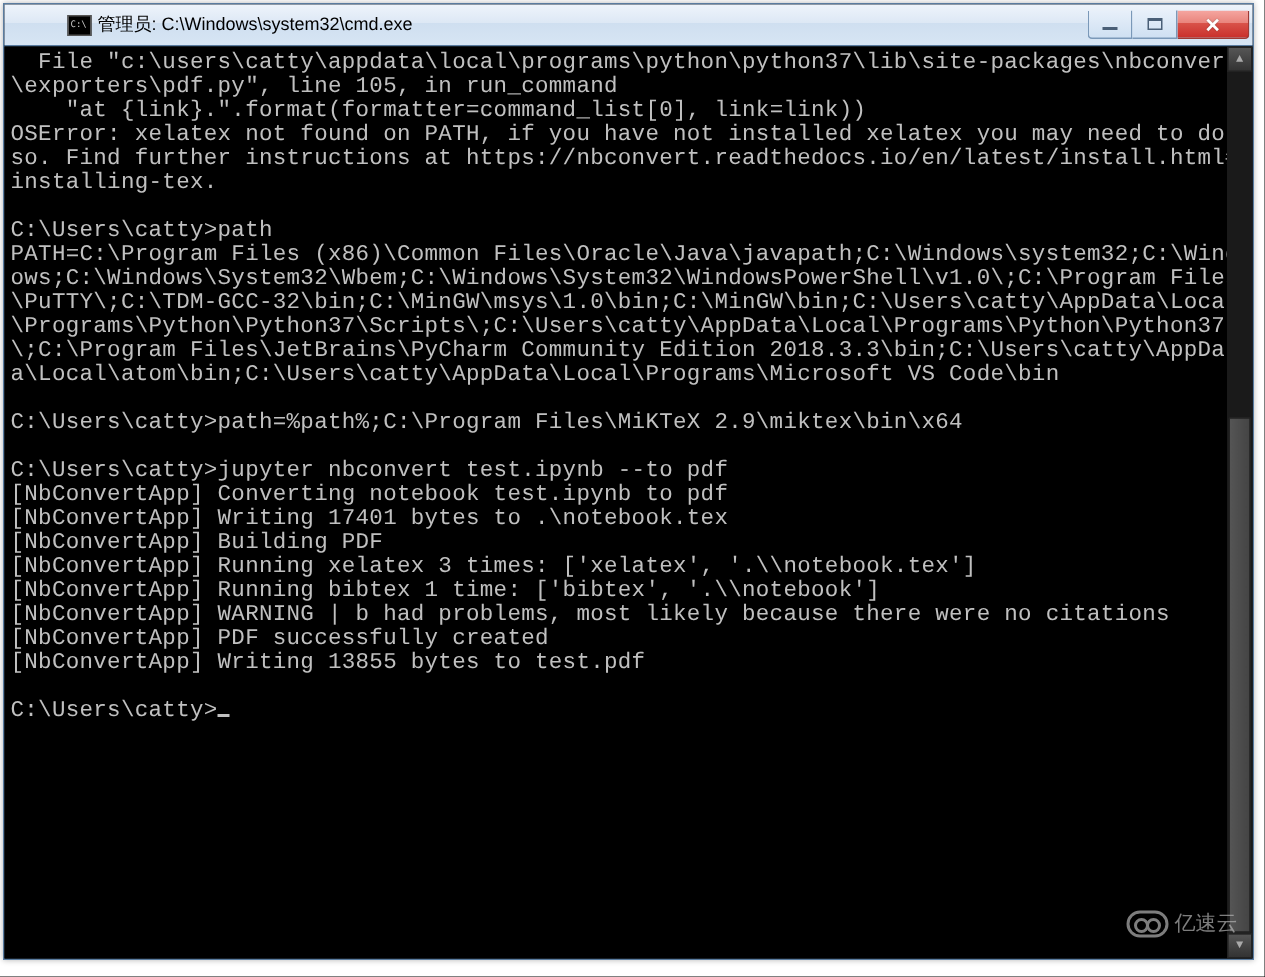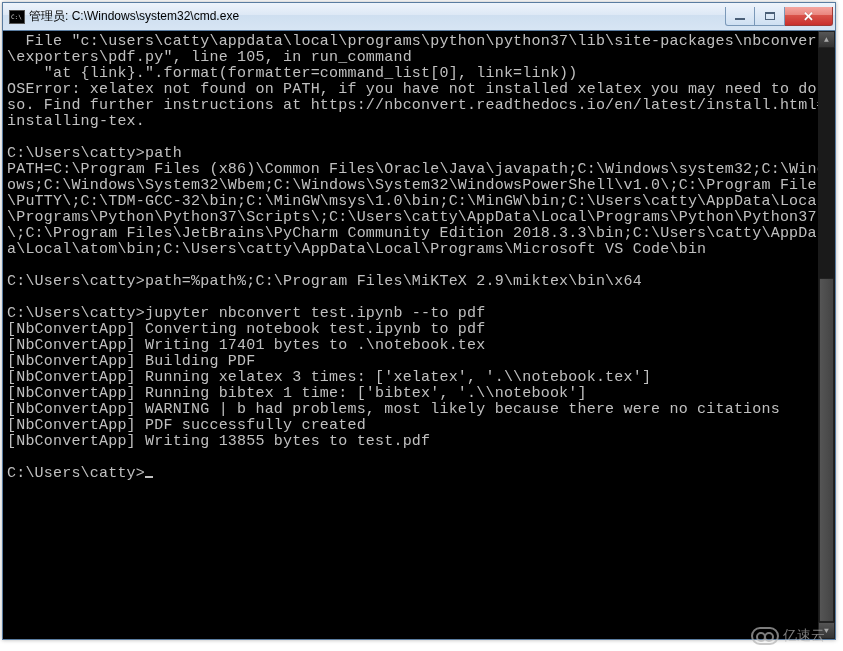--- a/index.html
+++ b/index.html
@@ -23,20 +23,21 @@
       display: flex;
       flex-direction: column;
     }
     .titlebar {
       height: 28px;
       background: linear-gradient(to bottom, #eef4fb 0%, #dde8f5 45%, #cfdff0 46%, #d7e5f4 100%);
       display: flex;
       align-items: center;
       border-bottom: 1px solid #5a7ca0;
       flex-shrink: 0;
+      padding-left: 36px;
     }
     .titlebar-icon {
       width: 16px;
       height: 14px;
       margin-left: 6px;
       margin-right: 4px;
       background: #000;
       border: 1px solid #555;
       display: inline-flex;
       align-items: center;
@@ -162,21 +163,21 @@
       height: 2px;
       background: #c0c0c0;
       vertical-align: baseline;
       margin-bottom: -1px;
       animation: blink 1s step-start infinite;
     }
     @keyframes blink { 50% { opacity: 0; } }
     .watermark {
       position: absolute;
       right: 18px;
-      bottom: 6px;
+      bottom: 26px;
       display: flex;
       align-items: center;
       gap: 4px;
       opacity: 0.7;
       pointer-events: none;
     }
     .watermark-icon {
       width: 28px;
       height: 18px;
       border: 2px solid #b3b3b3;

